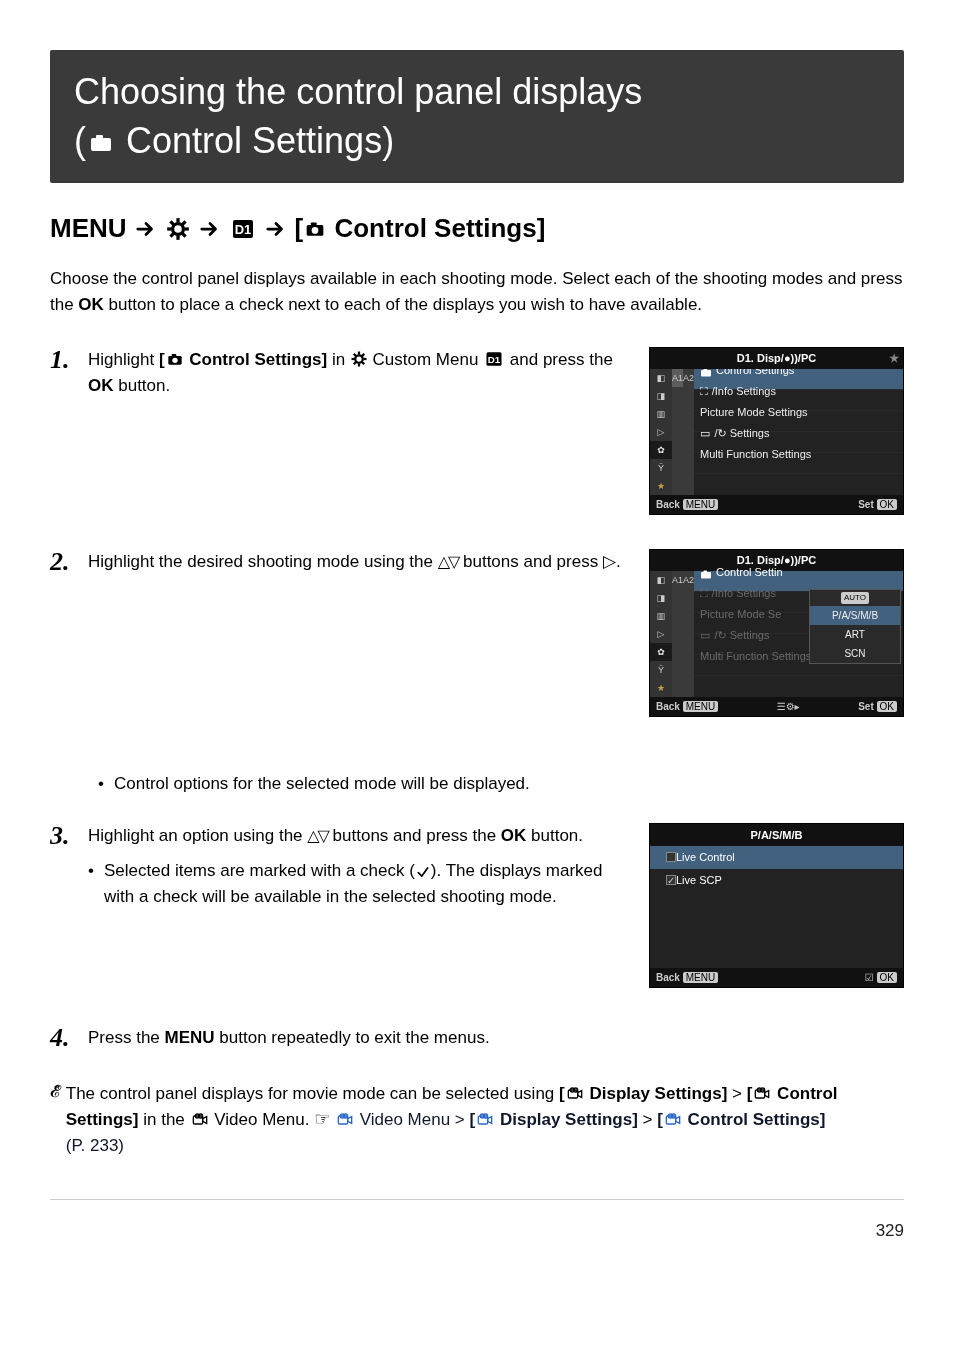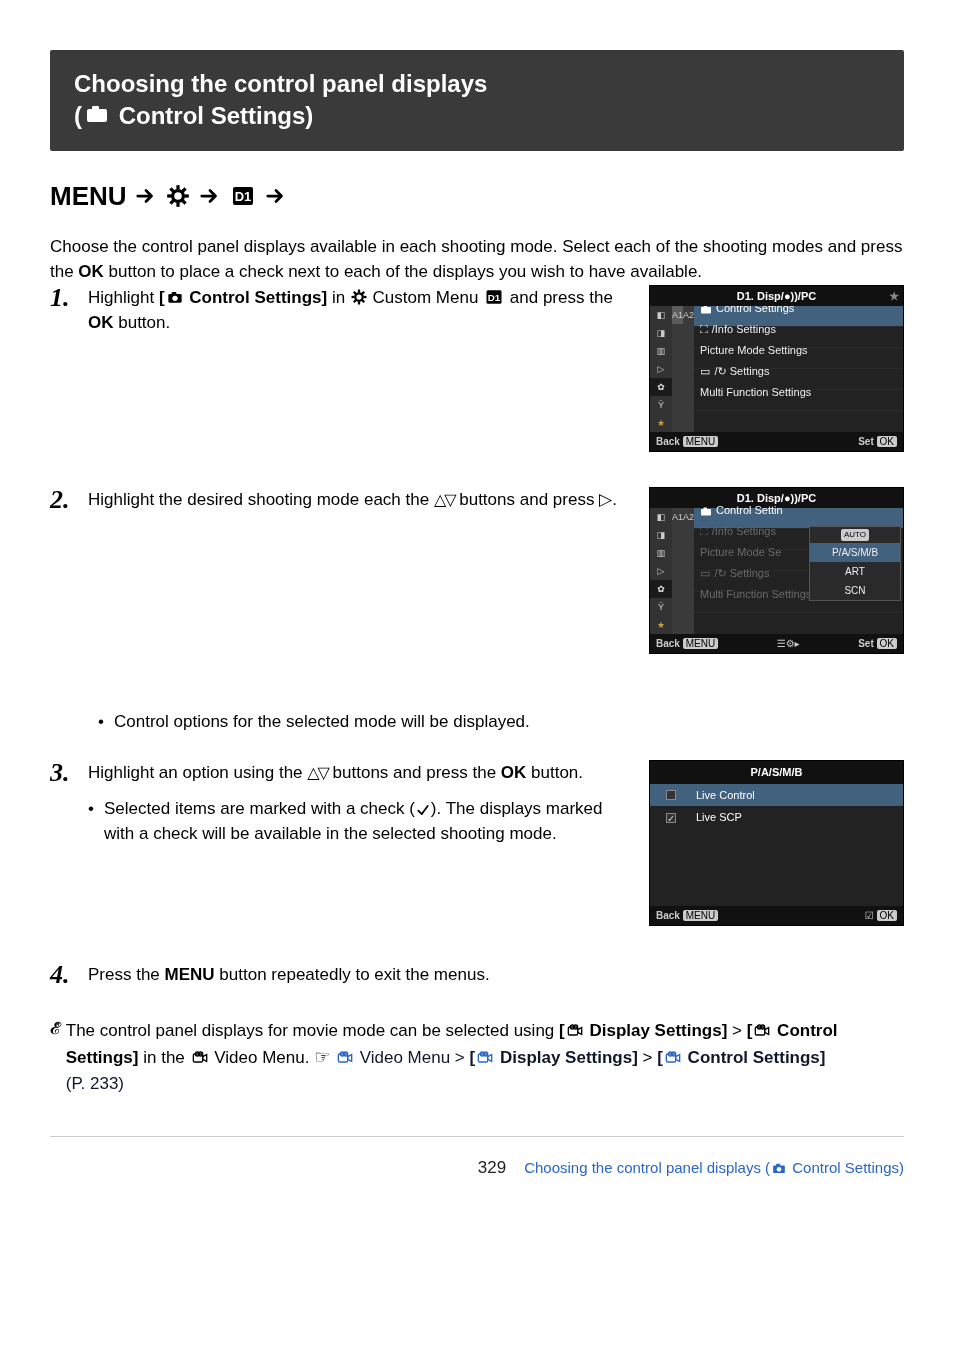--- a/index.html
+++ b/index.html
@@ -13,34 +13,34 @@
     line-height: 1.5;
   }
   .title-block {
     background: #3a3a3a;
     color: #fff;
     padding: 18px 24px 18px 24px;
     border-radius: 2px;
     margin-bottom: 26px;
   }
   .title-block h1 {
-    font-size: 24px;
-    font-weight: 700;
+    font-size: 36px;
+    font-weight: 400;
     line-height: 1.35;
   }
   .breadcrumb {
     font-size: 26px;
     font-weight: 700;
     margin-bottom: 18px;
     display: flex;
     align-items: center;
     gap: 6px;
     flex-wrap: wrap;
   }
-  .intro { }
+  .intro { margin-bottom: 30px; }
   .step-row {
     display: flex;
     gap: 18px;
     margin-bottom: 30px;
     align-items: flex-start;
   }
   .step-text { flex: 1; display: flex; gap: 10px; }
   .step-num {
     font-family: Georgia, "Times New Roman", serif;
     font-style: italic;
@@ -138,21 +138,21 @@
   .check-sim {
     width: 255px;
     background: #262626;
     color: #fff;
     font-size: 11px;
     font-family: Arial, sans-serif;
     border: 1px solid #000;
   }
   .check-header { background:#111; text-align:center; padding:3px 0; font-weight:600;}
   .check-body { background:#222; min-height: 122px; padding: 0; }
-  .check-row { padding: 3px 16px; display:flex; align-items:center; gap:20px; }
+  .check-row { padding: 3px 16px; display:flex; align-items:center; gap:0; }
   .check-row.sel { background:#41617f; }
   .check-footer { background:#111; display:flex; justify-content:space-between; padding:2px 6px; font-size:10px; color:#ccc;}
   .checkbox { display:inline-block; width:10px; height:10px; border:1px solid #888; background:#333; position:relative;}
   .checkbox.checked::after { content:"✓"; position:absolute; top:-3px; left:0; font-size:10px; color:#ccc; }
   .note-block {
     margin-top: 30px;
     margin-bottom: 40px;
     display: flex;
     gap: 6px;
     padding-right: 60px;
@@ -248,20 +248,25 @@
     </svg>
   <svg class="arrow" width="26" height="22" viewBox="0 0 24 24">
       <use href="#arrow"></use>
     </svg>
   <svg class="d1-icon" width="28" height="24" viewBox="0 0 24 24">
       <use href="#d1"></use>
     </svg>
   <svg class="arrow" width="26" height="22" viewBox="0 0 24 24">
       <use href="#arrow"></use>
     </svg>
+  <span>
+    <span>[</span><svg class="camera-icon" width="24" height="20" viewBox="0 0 24 24">
+        <use href="#cam"></use>
+      </svg><span> Control Settings]</span>
+  </span>
 </div>
 
 <p class="intro">
   <span>Choose the control panel displays available in each shooting mode. Select each of the shooting modes and press the </span><b>OK</b><span> button to place a check next to each of the displays you wish to have available.</span>
 </p>
 
 <div class="step-row">
   <div class="step-text">
     <div class="step-num">1.</div>
     <div class="step-body">
@@ -328,21 +333,21 @@
         <span><b>Set</b> <span style="background:#ccc;color:#000;padding:0 3px;border-radius:2px">OK</span></span>
       </div>
     </div>
   </div>
 </div>
 
 <div class="step-row">
   <div class="step-text">
     <div class="step-num">2.</div>
     <div class="step-body">
-      <span>Highlight the desired shooting mode each the </span><span style="font-family:Arial;font-size:16px;letter-spacing:-2px">△▽</span><span> buttons and press </span><span>▷</span><span>.</span>
+      <span>Highlight the desired shooting mode using the </span><span style="font-family:Arial;font-size:16px;letter-spacing:-2px">△▽</span><span> buttons and press </span><span>▷</span><span>.</span>
     </div>
   </div>
   <div class="screenshot menu-sim-wrap">
     <div class="menu-sim">
       <div class="menu-header">
           <span>D1. Disp/●))/PC</span>
         </div>
       <div class="menu-body" style="position:relative">
         <div class="menu-tabs">
           <div class="menu-tab">◧</div>
@@ -468,18 +473,13 @@
         </svg><span> Video Menu &gt; </span><b><span>[</span><svg class="video-icon" width="20" height="16" viewBox="0 0 24 24" style="color:#2a66c8">
             <use href="#vid"></use>
           </svg><span> Display Settings]</span></b></span><span> &gt; </span><span class="link"><b><span>[</span><svg class="video-icon" width="20" height="16" viewBox="0 0 24 24" style="color:#2a66c8">
             <use href="#vid"></use>
           </svg><span> Control Settings]</span></b><span> (P. 233)</span></span>
   </span>
 </div>
 
 <div class="footer">
   <span class="page-num">329</span>
-  <span class="footer-title">
-    <span>Choosing the control panel displays (</span><svg class="camera-icon" width="18" height="14" viewBox="0 0 24 24" style="color:#2a66c8">
-        <use href="#cam"></use>
-      </svg><span> Control Settings)</span>
-  </span>
 </div>
 
 </body></html>

